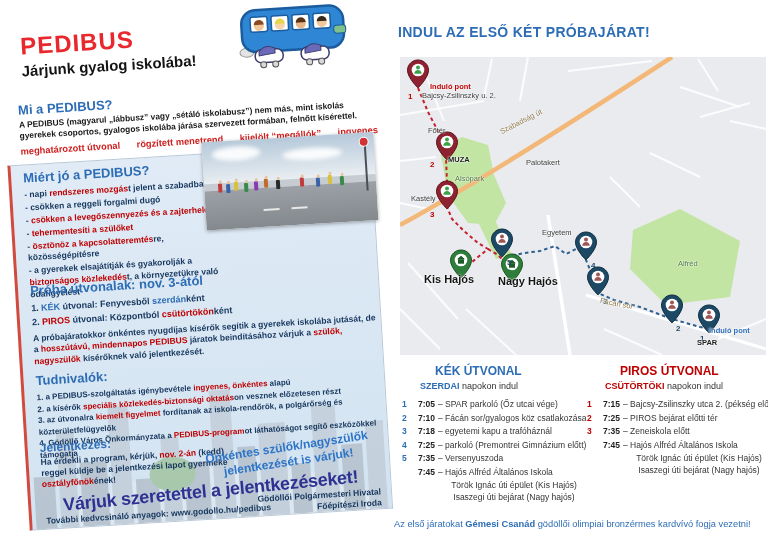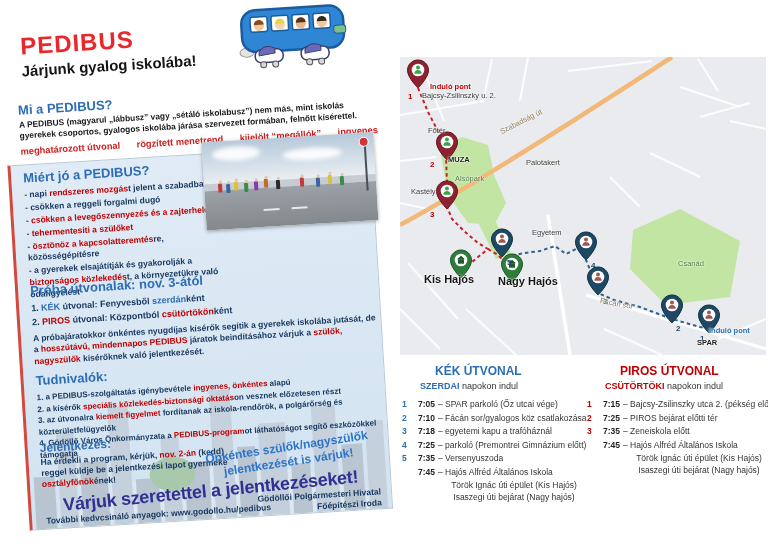--- a/index.html
+++ b/index.html
@@ -242,20 +242,21 @@
       <div class="more-info">
         <span>További kedvcsináló anyagok: </span><a href="#">www.godollo.hu/pedibus</a>
       </div>
       <div class="office">
         <div>Gödöllői Polgármesteri Hivatal</div>
         <div>Főépítészi Iroda</div>
       </div>
     </div>
   </div>
 
+  <div class="rp-heading">INDUL AZ ELSŐ KÉT PRÓBAJÁRAT!</div>
 
   <div class="map">
     <svg width="366" height="298" viewBox="0 0 366 298">
 
       <g fill="#c2e5a4">
         <polygon points="40,92 62,80 88,88 94,118 106,146 94,168 68,166 48,138"></polygon>
         <polygon points="60,128 76,124 112,198 96,202"></polygon>
         <polygon points="233,173 280,152 340,184 330,240 266,248 230,212"></polygon>
       </g>
 
@@ -368,26 +369,26 @@
       </g>
     </svg>
 
     <div class="mlabel redlab" style="left:30px;top:25px">Induló pont</div>
     <div class="mlabel" style="left:22px;top:34px">Bajcsy-Zsilinszky u. 2.</div>
     <div class="mlabel" style="left:28px;top:69px">Főtér</div>
     <div class="mlabel bold" style="left:48px;top:98px">MUZA</div>
     <div class="mlabel road" style="left:98px;top:60px;transform:rotate(-27deg)">Szabadság út</div>
     <div class="mlabel" style="left:126px;top:101px">Palotakert</div>
     <div class="mlabel park" style="left:55px;top:117px">Alsópark</div>
-    <div class="mlabel" style="left:11px;top:130px">Kastély</div>
-    <div class="mlabel" style="left:132px;top:171px">Egyetem</div>
+    <div class="mlabel" style="left:11px;top:137px">Kastély</div>
+    <div class="mlabel" style="left:142px;top:171px">Egyetem</div>
     <div class="mlabel big" style="left:24px;top:216px">Kis Hajós</div>
     <div class="mlabel big" style="left:98px;top:218px">Nagy Hajós</div>
     <div class="mlabel road" style="left:200px;top:242px;transform:rotate(11deg)">Fácán sor</div>
-    <div class="mlabel park" style="left:278px;top:202px">Csanád</div>
+    <div class="mlabel park" style="left:278px;top:202px">Alfréd</div>
     <div class="mlabel bluelab" style="left:309px;top:269px">Induló pont</div>
     <div class="mlabel bold" style="left:297px;top:281px">SPAR</div>
 
   </div>
 
   <div class="route-h blue">KÉK ÚTVONAL</div>
   <div class="route-sub" style="left:420px"><span class="seg-bb">SZERDAI</span><span class="seg-k"> napokon indul</span></div>
   <div class="stops blue-col">
     <div class="stop">
         <span class="stop-num">1</span>
@@ -443,13 +444,14 @@
       </div>
     <div class="stop">
         <span class="stop-num"></span>
         <span class="stop-time">7:45</span>
         <span class="stop-rest">– Hajós Alfréd Általános Iskola</span>
       </div>
     <div class="sub-line">Török Ignác úti épület (Kis Hajós)</div>
     <div class="sub-line">Isaszegi úti bejárat (Nagy hajós)</div>
   </div>
 
+  <div class="rp-footer"><span class="seg-n">Az első járatokat </span><span class="seg-bd">Gémesi Csanád</span><span class="seg-n"> gödöllői olimpiai bronzérmes kardvívó fogja vezetni!</span></div>
 </div>
 
 </body></html>

